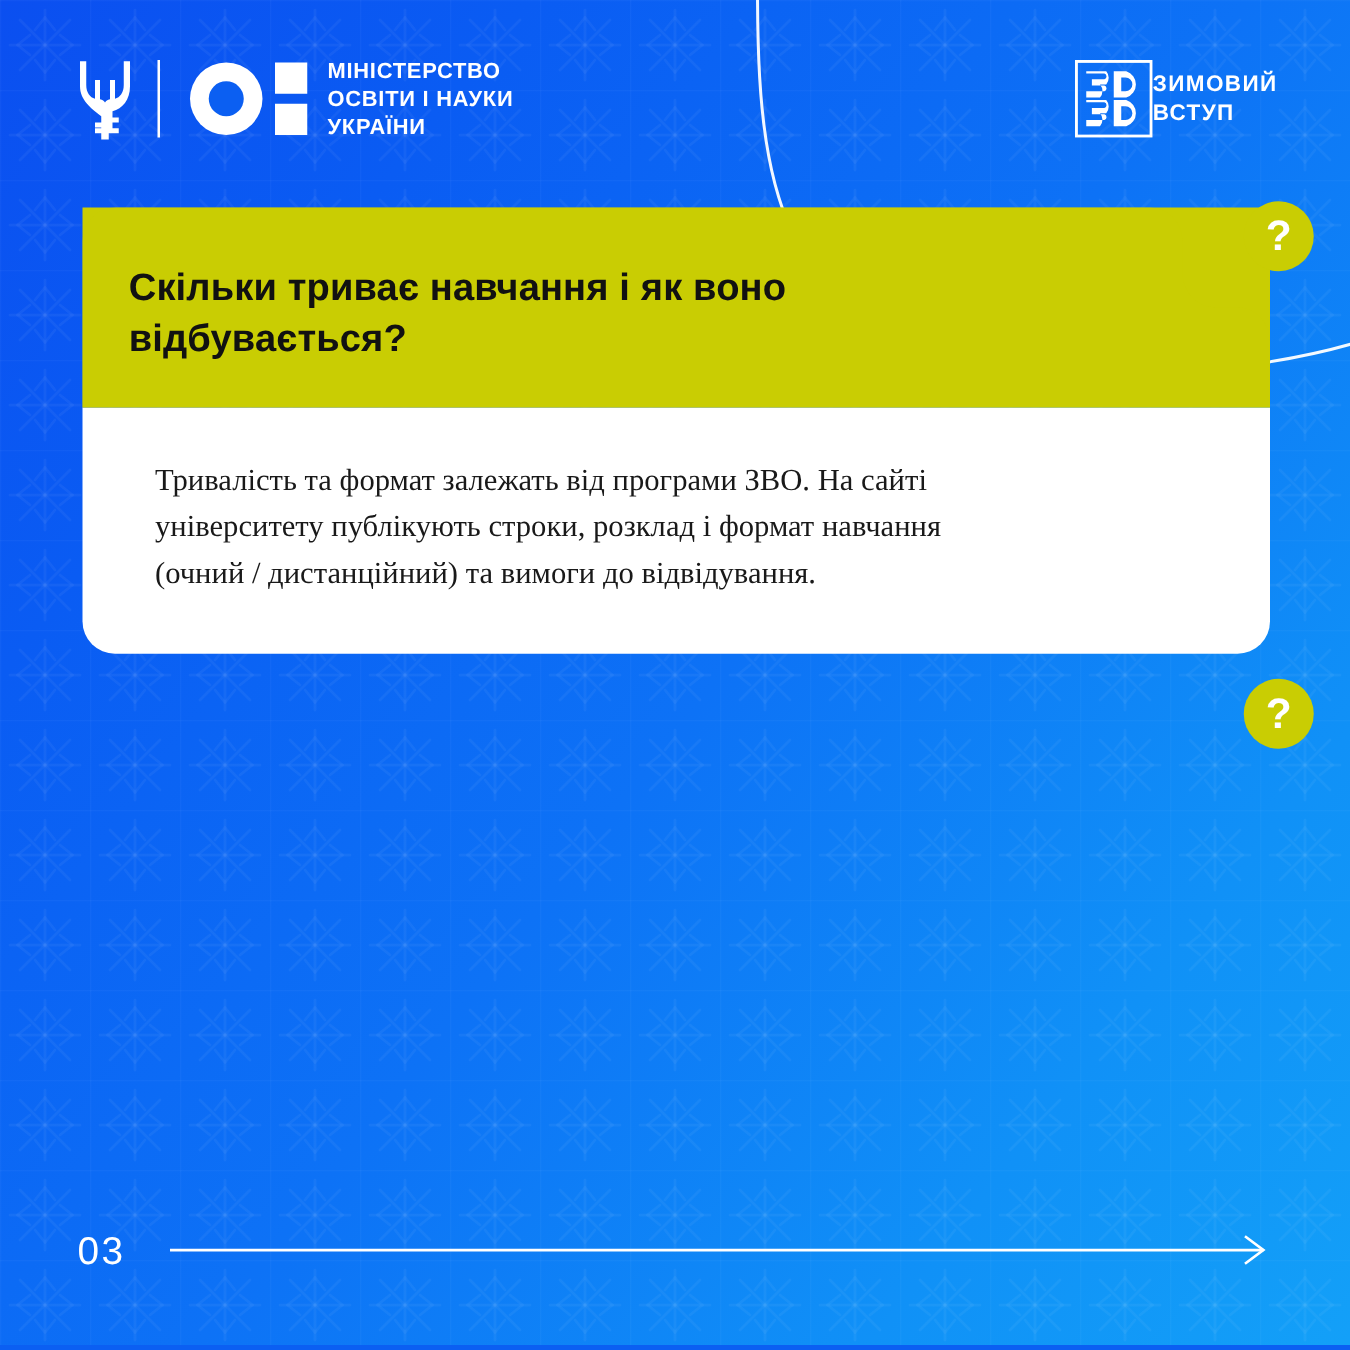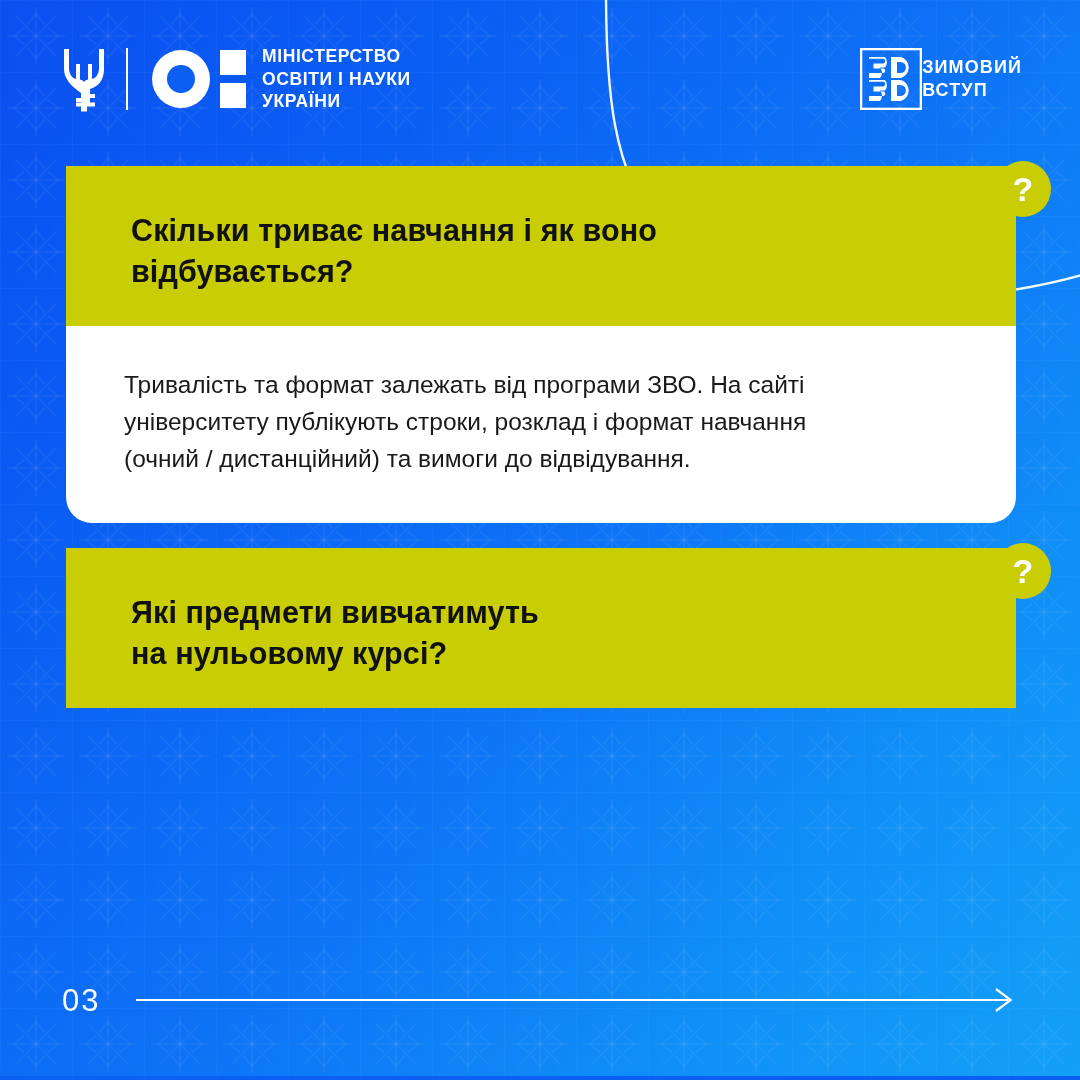--- a/index.html
+++ b/index.html
@@ -96,21 +96,21 @@
     position: absolute;
     left: 66px;
     width: 950px;
   }
   .faq-card.card-1 { top: 166px; }
   .faq-card.card-2 { top: 548px; }
 
   .card-head {
     position: relative;
     background: #c9cd03;
-    padding: 44px 60px 34px 65px;
+    padding: 44px 60px 34px 37px;
     min-height: 152px;
     
     -webkit-mask-image: var(--notch-mask);
     mask-image: var(--notch-mask);
   }
   .card-head-shape {
     position: absolute;
     inset: 0;
     width: 100%;
     height: 100%;
@@ -127,20 +127,21 @@
     font-weight: 700;
     line-height: 1.34;
     letter-spacing: .1px;
     white-space: pre-line;
   }
 
   .card-body {
     background: #ffffff;
     border-radius: 0 0 26px 26px;
     padding: 40px 60px 46px 58px;
+    font-family: Liberation Serif, serif;
   }
   .card-text {
     margin: 0;
     color: #191919;
     font-size: 24.5px;
     font-weight: 400;
     line-height: 1.52;
     letter-spacing: 0;
     white-space: pre-line;
   }
@@ -274,41 +275,20 @@
     </div>
     <div class="card-body">
       <p class="card-text">Тривалість та формат залежать від програми ЗВО. На сайті
 університету публікують строки, розклад і формат навчання
 (очний / дистанційний) та вимоги до відвідування.</p>
     </div>
   </section>
 
   <section class="faq-card card-2">
     <div class="q-badge">?</div>
-    <div class="card-head">
-      <svg class="card-head-shape" viewBox="0 0 950 152" preserveAspectRatio="none" aria-hidden="true">
-        <path fill="#c9cd03" d="
-          M26 0
-          H854
-          A26 26 0 0 1 880 26
-          V50
-          A26 26 0 0 0 906 76
-          H924
-          A26 26 0 0 1 950 102
-          V152
-          H0
-          V26
-          A26 26 0 0 1 26 0
-          Z"></path>
-      </svg>
-      <div class="card-head-inner">
-        <h2 class="card-title">Які предмети вивчатимуть
-на нульовому курсі?</h2>
-      </div>
-    </div>
   </section>
 
   <footer class="page-footer">
     <div class="page-number">03</div>
     <svg class="footer-arrow" viewBox="0 0 900 26" preserveAspectRatio="none" aria-hidden="true">
       <line x1="0" y1="13" x2="893" y2="13" stroke="#ffffff" stroke-width="2.2"></line>
       <polyline points="878,2 893,13 878,24" fill="none" stroke="#ffffff" stroke-width="2.2"></polyline>
     </svg>
   </footer>
 

